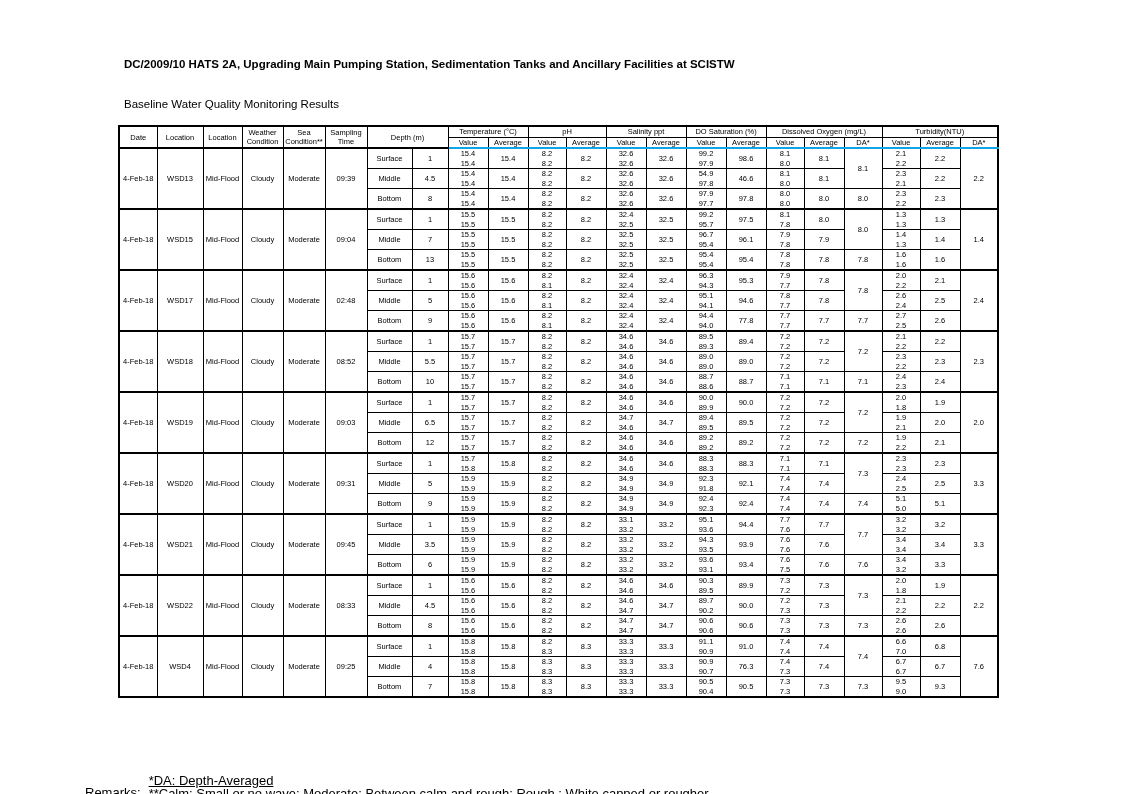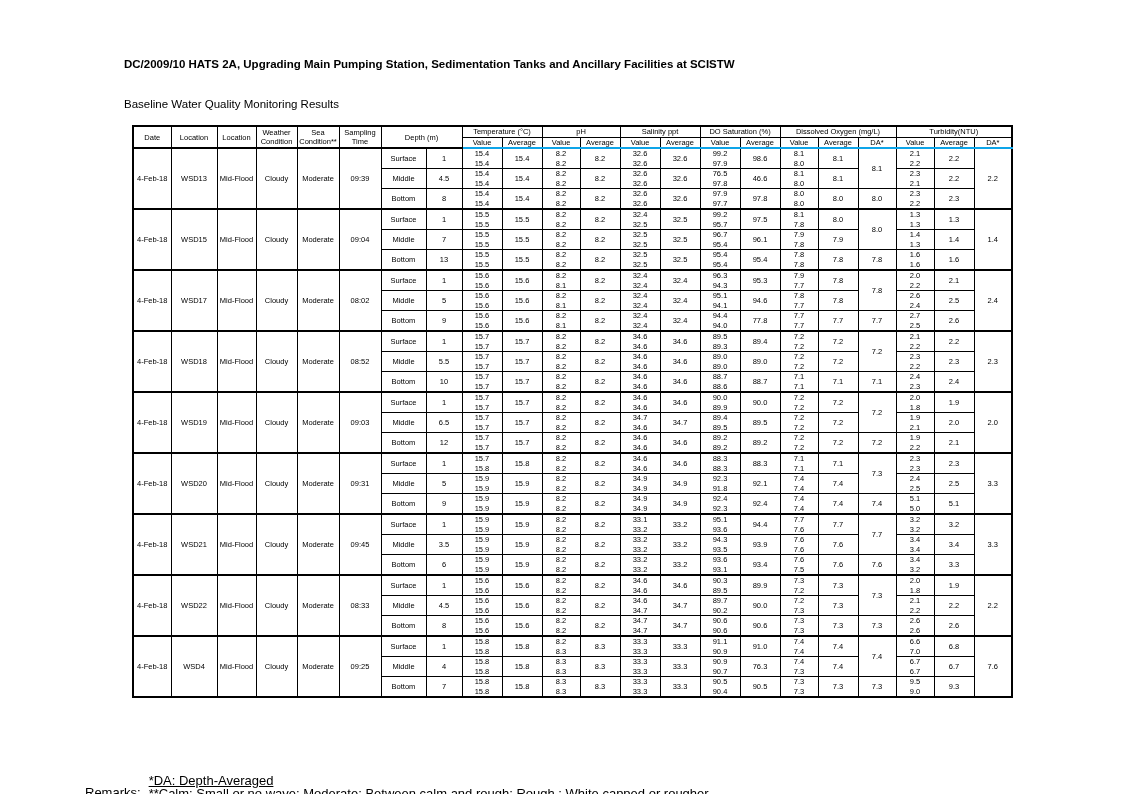--- a/index.html
+++ b/index.html
@@ -10,21 +10,21 @@
   .doc-title {
     position: absolute; left: 124px; top: 58px;
     font-size: 11.5px; font-weight: bold; white-space: nowrap;
   }
   .doc-subtitle {
     position: absolute; left: 124px; top: 98px;
     font-size: 11.5px; font-weight: normal; white-space: nowrap;
   }
 
   table.monitor {
-    position: absolute; left: 132px; top: 125px; width: 879px;
+    position: absolute; left: 118px; top: 125px; width: 879px;
     border-collapse: collapse; table-layout: fixed;
     border: 2px solid #000;
     font-size: 7.5px;
   }
   table.monitor th, table.monitor td {
     border: 1px solid #000;
     text-align: center; vertical-align: middle;
     font-weight: normal; padding: 0; overflow: hidden;
     line-height: 9px;
   }
@@ -167,21 +167,21 @@
             <div class="stk">8.2</div>
             <div class="stk">8.2</div>
           </td>
           <td>8.2</td>
           <td>
             <div class="stk">32.6</div>
             <div class="stk">32.6</div>
           </td>
           <td>32.6</td>
           <td>
-            <div class="stk">76.5</div>
+            <div class="stk">54.9</div>
             <div class="stk">97.8</div>
           </td>
           <td>46.6</td>
           <td>
             <div class="stk">8.1</div>
             <div class="stk">8.0</div>
           </td>
           <td>8.1</td>
           <td>
             <div class="stk">2.3</div>
@@ -334,21 +334,21 @@
             <div class="stk">1.6</div>
           </td>
           <td>1.6</td>
         </tr>
         <tr class="block-start">
           <td rowspan="3">4-Feb-18</td>
           <td rowspan="3">WSD17</td>
           <td rowspan="3">Mid-Flood</td>
           <td rowspan="3">Cloudy</td>
           <td rowspan="3">Moderate</td>
-          <td rowspan="3">08:02</td>
+          <td rowspan="3">02:48</td>
           <td>Surface</td>
           <td>1</td>
           <td>
             <div class="stk">15.6</div>
             <div class="stk">15.6</div>
           </td>
           <td>15.6</td>
           <td>
             <div class="stk">8.2</div>
             <div class="stk">8.1</div>

